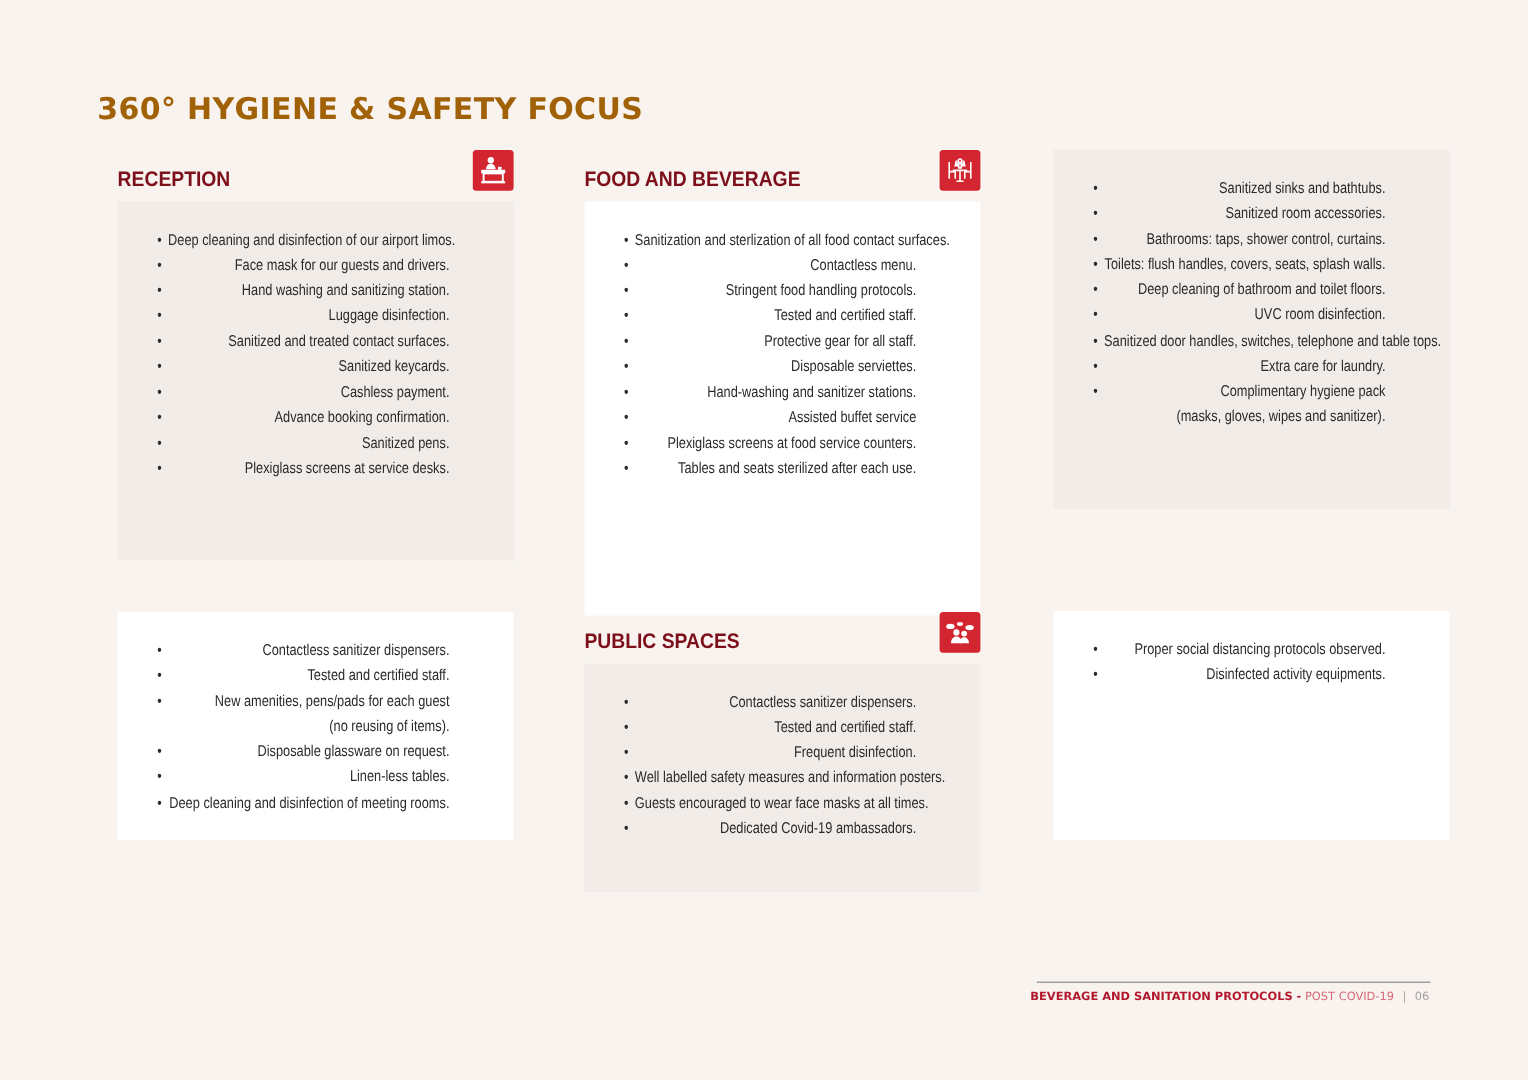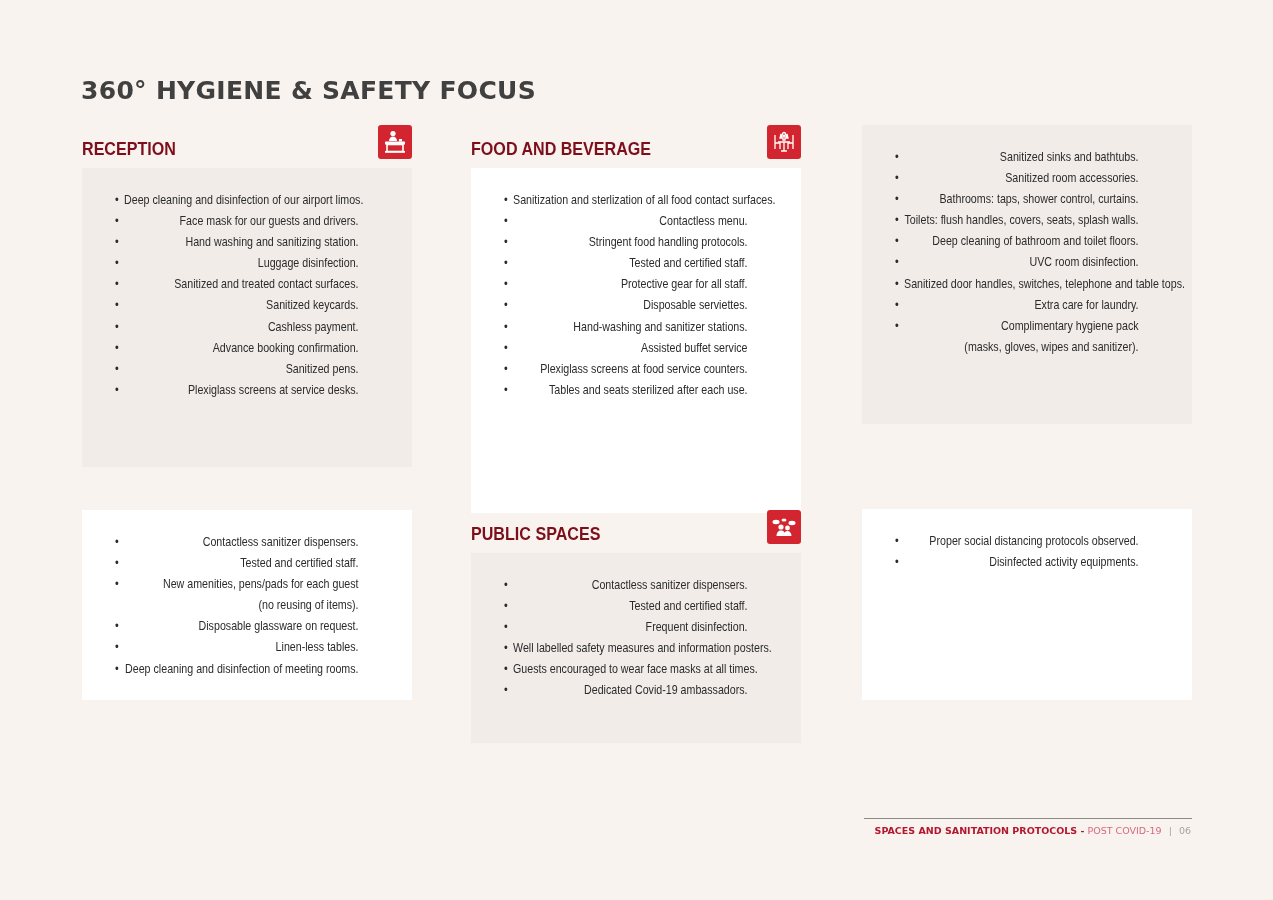--- a/index.html
+++ b/index.html
@@ -2,24 +2,24 @@
 <html><head>
 <meta charset="utf-8">
 <style>
   html, body { margin:0; padding:0; }
   body {
     width:1273px; height:900px; background:#f8f3ef; position:relative; overflow:hidden;
     font-family:"Liberation Sans", sans-serif;
   }
   .page-title {
     position:absolute; left:81px; top:76px; margin:0;
-    font-family:"DejaVu Sans", sans-serif; font-weight:bold; font-size:25px; color:#404040;
+    font-family:"DejaVu Sans", sans-serif; font-weight:bold; font-size:25px; color:#a16207;
     letter-spacing:0.3px;
   }
-  .section { position:absolute; width:330px; }
+  .section { position:absolute; width:330px;margin-left:16px; }
   .sec-head { position:relative; height:43px; }
   .sec-title {
     position:absolute; left:0; bottom:8px; margin:0;
     font-family:"Liberation Sans", sans-serif; font-weight:bold; font-size:17.5px; color:#7d0f1b;
     transform:scaleX(0.92); transform-origin:left bottom; white-space:nowrap;
   }
   .sec-icon {
     position:absolute; right:0; top:0; width:34px; height:34px; border-radius:3px;
     background:#d3252f; display:flex; align-items:center; justify-content:center;
   }
@@ -171,17 +171,17 @@
   <div class="box white" style="height:191px;">
     <ul>
       <li>Proper social distancing protocols observed.</li>
       <li>Disinfected activity equipments.</li>
     </ul>
   </div>
 </div>
 
 <div class="footer-rule"></div>
 <div class="footer">
-  <span class="strong">SPACES AND SANITATION PROTOCOLS -</span>
+  <span class="strong">BEVERAGE AND SANITATION PROTOCOLS -</span>
   <span class="light">POST COVID-19</span>
   <span class="sep">|</span>
   <span class="pg">06</span>
 </div>
 
 </body></html>

